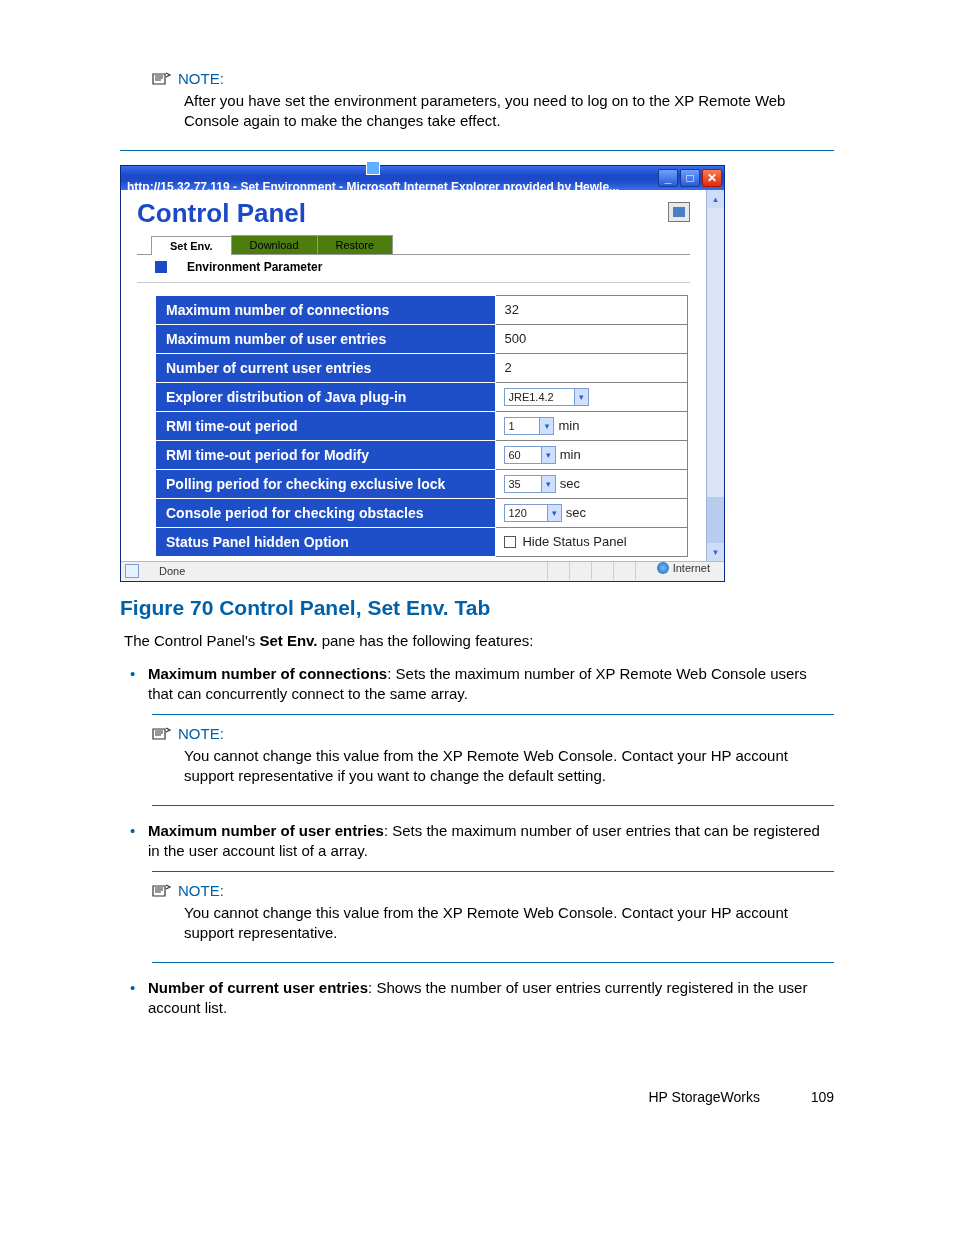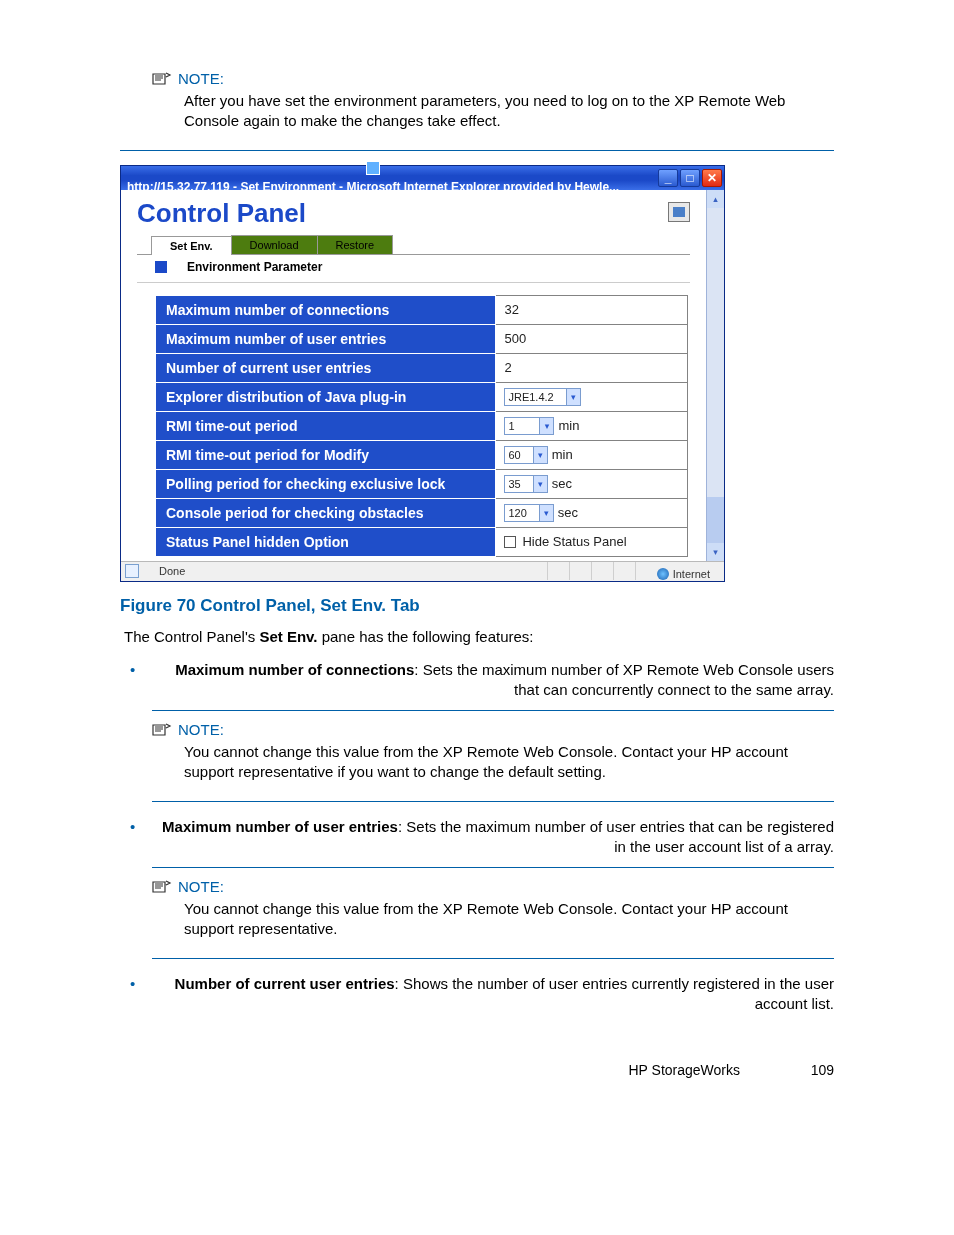--- a/index.html
+++ b/index.html
@@ -97,21 +97,21 @@
     background:#1f4ec9; color:#fff; font-weight:bold;
     padding:6px 10px; border:1px solid #fff; font-size:14px; width:64%;
   }
   .param-table td.v {
     background:#fff; color:#222; border:1px solid #838383; padding:4px 8px; font-size:13px; vertical-align:middle;
   }
   .sel {
     display:inline-flex; align-items:center; border:1px solid #7a9ccf; background:#fff;
     height:18px; font-size:11px;
   }
-  .sel .sv { padding:0 12px 0 3px; min-width:22px;}
+  .sel .sv { padding:0 20px 0 3px; min-width:22px;}
   .sel .dd {
     width:14px;height:16px;background:#cfe0ff;border-left:1px solid #7a9ccf;
     display:flex;align-items:center;justify-content:center; color:#2a5ad0; font-size:9px;
   }
   .unit { margin-left:4px; font-size:13px; color:#222;}
   .cb-row { display:flex; align-items:flex-start; gap:6px; line-height:1.2;}
   .cb { width:12px;height:12px;border:1px solid #555;background:#fff;display:inline-block;margin-top:2px;}
   .vscroll { width:18px; background:#dbe4f4; border-left:1px solid #9fb3da; display:flex; flex-direction:column; justify-content:space-between; align-items:center;}
   .vsbtn { width:100%;height:18px;background:#cdddf7;display:flex;align-items:center;justify-content:center;color:#3a63c3;font-size:9px;}
   .vsthumb { width:100%; height:46px; background:#b8ccf0;}
@@ -120,31 +120,31 @@
     height:20px; background:#f0f0f0; border-top:1px solid #b9b9b9;
     font-size:11px; color:#333;
   }
   .status-left { display:flex; align-items:center; gap:20px; padding-left:4px;}
   .status-left .pg { width:14px;height:14px;border:1px solid #7aa0d0;background:#e8f1ff;}
   .status-right { display:flex; align-items:center; gap:4px; padding-right:14px;}
   .status-right .globe { width:12px;height:12px;border-radius:50%;background:radial-gradient(#6fc2ff,#1a60b0);}
   .status-cells { display:flex; }
   .status-cell { width:22px; height:18px; border-left:1px solid #cfcfcf;}
   
-  .fig-caption { color:#0060a8; font-weight:bold; margin: 4px 0 12px 0; font-size:17px;}
+  .fig-caption { color:#0060a8; font-weight:bold; margin: 4px 0 12px 0; font-size:21px;}
   .intro { margin: 0 0 10px 4px; }
   ul.bul { margin:0 0 10px 0; padding-left:22px;}
-  ul.bul > li { list-style:none; position:relative; margin:15px 0 8px 6px; line-height:1.35;text-align:right;}
+  ul.bul > li { list-style:none; position:relative; margin:15px 0 8px 6px; line-height:1.35;}
   ul.bul > li:before {
     content:"•"; position:absolute; left:-18px; top:0; color:#0060a8; font-size:15px;
   }
   b { font-weight:bold; }
   .footer {
-    margin-top: 48px;
-    display:flex; justify-content:flex-end; gap:54px;
+    margin-top: 71px;
+    display:flex; justify-content:flex-end; gap:34px;
     font-size:14px;
   }
   .footer .pnum { width:40px; text-align:right;}
 </style>
 </head>
 <body>
 
 <div class="page">
 
   <div class="note-block">
@@ -267,21 +267,21 @@
         <div style="flex:1"></div>
         <div class="vsthumb"></div>
         <div class="vsbtn">▾</div>
       </div>
     </div>
     <div class="status-bar">
       <div class="status-left">
         <span class="pg"></span>
         <span>Done</span>
       </div>
-      <div style="display:flex;align-items:flex-end;">
+      <div style="display:flex;align-items:flex-start;">
         <div class="status-cells">
           <div class="status-cell"></div>
           <div class="status-cell"></div>
           <div class="status-cell"></div>
           <div class="status-cell"></div>
           <div class="status-cell"></div>
         </div>
         <div class="status-right">
           <span class="globe"></span>
           <span>Internet</span>

